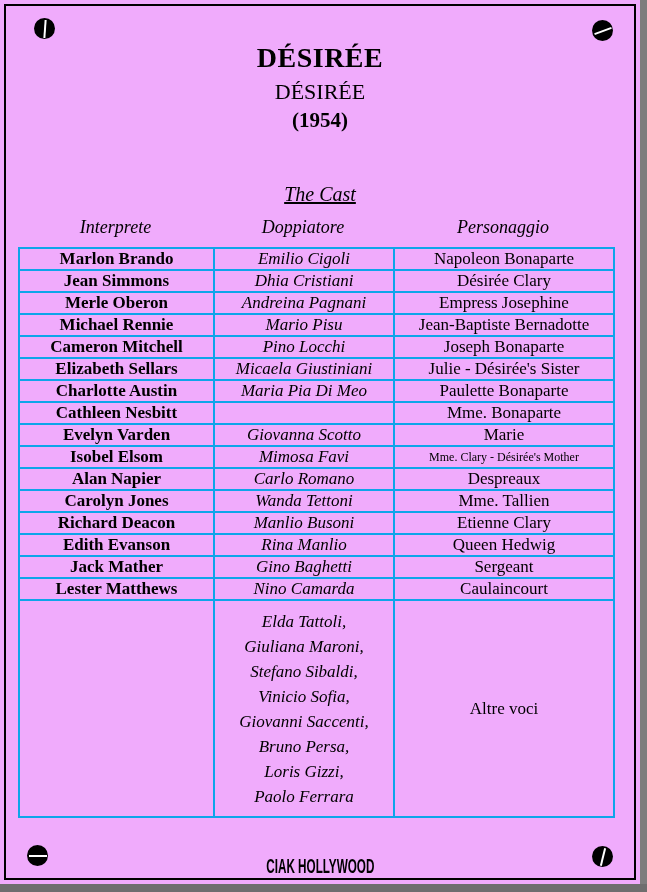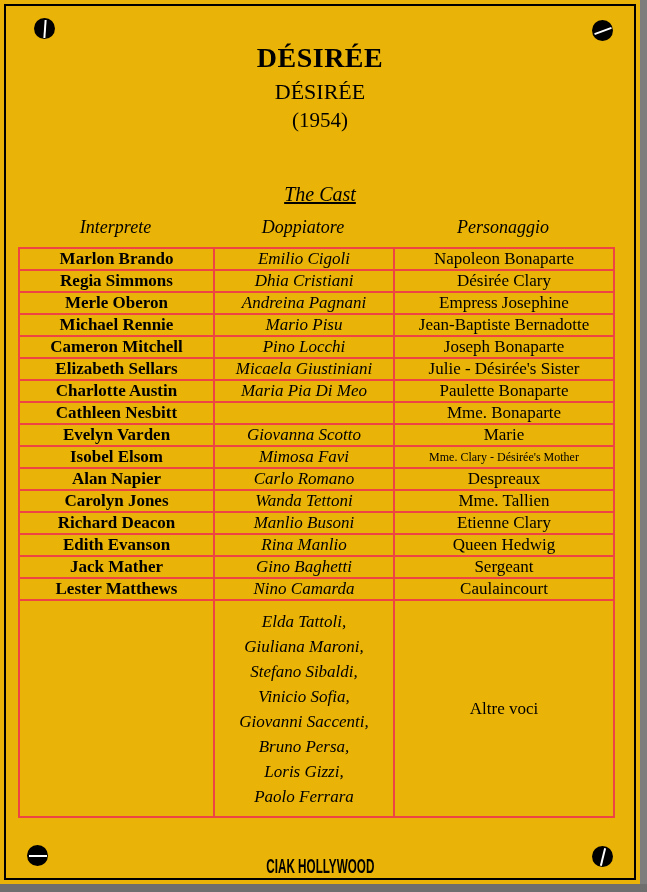--- a/index.html
+++ b/index.html
@@ -8,21 +8,21 @@
     background:#7d7d7d;
     font-family:"Liberation Serif","DejaVu Serif",serif;
     color:#000;
     position:relative;
     overflow:hidden;
   }
   .canvas { position:absolute; left:0; top:0; width:647px; height:892px; }
   .page {
     position:absolute; left:0; top:0;
     width:640px; height:884px;
-    background:#eab308;
+    background:#f0abfc;
   }
   .page-border {
     position:absolute; left:4px; top:4px;
     width:632px; height:876px;
     border:2px solid #000;
   }
   .shadow-right  { position:absolute; left:640px; top:0;    width:7px;  height:892px; background:#7d7d7d; }
   .shadow-bottom { position:absolute; left:0;    top:884px; width:647px; height:8px;  background:#6e6e6e; }
 
   
@@ -40,21 +40,21 @@
   .screw-br { left:592px; top:846px; }
   .screw-tl .slot { transform:rotate(4deg); }
   .screw-tr .slot { transform:rotate(70deg); }
   .screw-bl .slot { transform:rotate(90deg); }
   .screw-br .slot { transform:rotate(14deg); }
 
   
   .title-block { position:absolute; left:0; top:42px; width:640px; text-align:center; }
   .title-main     { font-size:28px; font-weight:bold; letter-spacing:0.5px; margin-bottom:5px; }
   .title-original { font-size:22px; font-weight:normal; margin-bottom:3px; }
-  .title-year     { font-size:21px; margin-bottom:3px; }
+  .title-year     { font-size:21px; margin-bottom:3px;font-weight:bold; }
   .title-director { font-size:17px; }
 
   
   .cast-heading { position:absolute; left:0; top:183px; width:640px; text-align:center; }
   .cast-heading span {
     font-style:italic; font-size:20px; text-decoration:underline;
   }
 
   
   .col-headers {
@@ -70,21 +70,21 @@
 
   
   table.cast {
     position:absolute; left:18px; top:247px; width:595px;
     border-collapse:collapse; table-layout:fixed;
   }
   table.cast col.c1 { width:195px; }
   table.cast col.c2 { width:180px; }
   table.cast col.c3 { width:220px; }
   table.cast td {
-    border:2px solid #ef4444;
+    border:2px solid #0ea5e9;
     text-align:center; vertical-align:middle;
     height:22px; padding:0 2px;
     font-size:17px; line-height:1.05;
     overflow:hidden; white-space:nowrap;
   }
   td.col-interprete { font-weight:bold; }
   td.col-doppiatore { font-style:italic; }
   td.col-personaggio { font-weight:normal; }
   td.col-personaggio.small { font-size:12px; }
   tr.tall-row td { height:217px; white-space:normal; }
@@ -130,21 +130,21 @@
           <col class="c2">
           <col class="c3">
         </colgroup>
       <tbody>
           <tr>
             <td class="col-interprete">Marlon Brando</td>
             <td class="col-doppiatore">Emilio Cigoli</td>
             <td class="col-personaggio">Napoleon Bonaparte</td>
           </tr>
           <tr>
-            <td class="col-interprete">Regia Simmons</td>
+            <td class="col-interprete">Jean Simmons</td>
             <td class="col-doppiatore">Dhia Cristiani</td>
             <td class="col-personaggio">Désirée Clary</td>
           </tr>
           <tr>
             <td class="col-interprete">Merle Oberon</td>
             <td class="col-doppiatore">Andreina Pagnani</td>
             <td class="col-personaggio">Empress Josephine</td>
           </tr>
           <tr>
             <td class="col-interprete">Michael Rennie</td>

